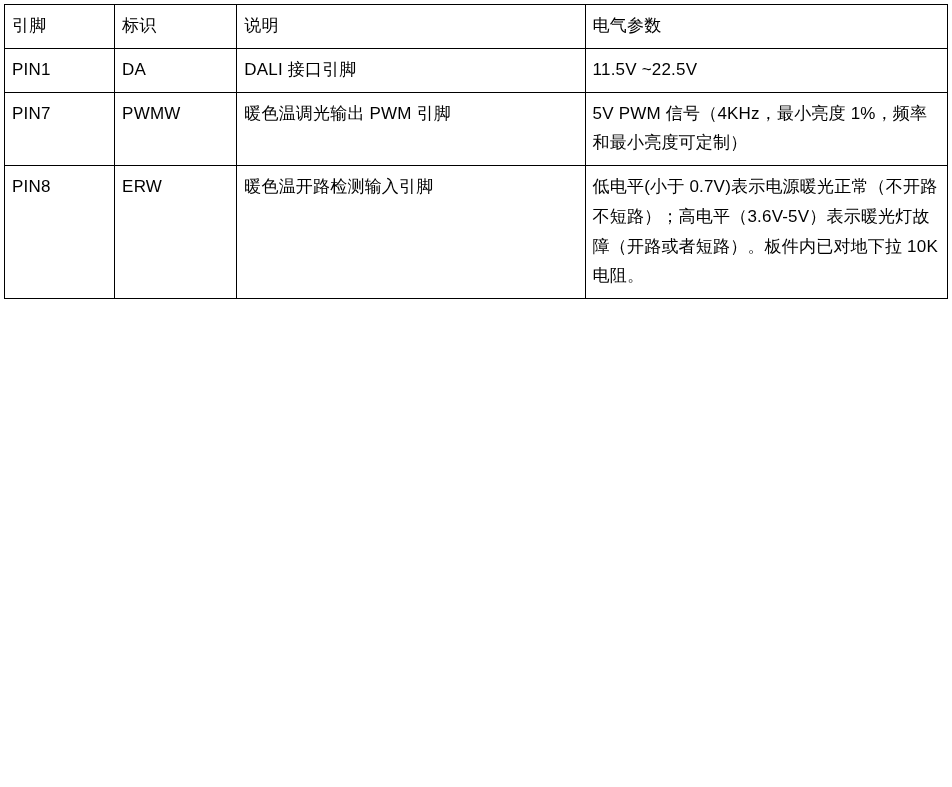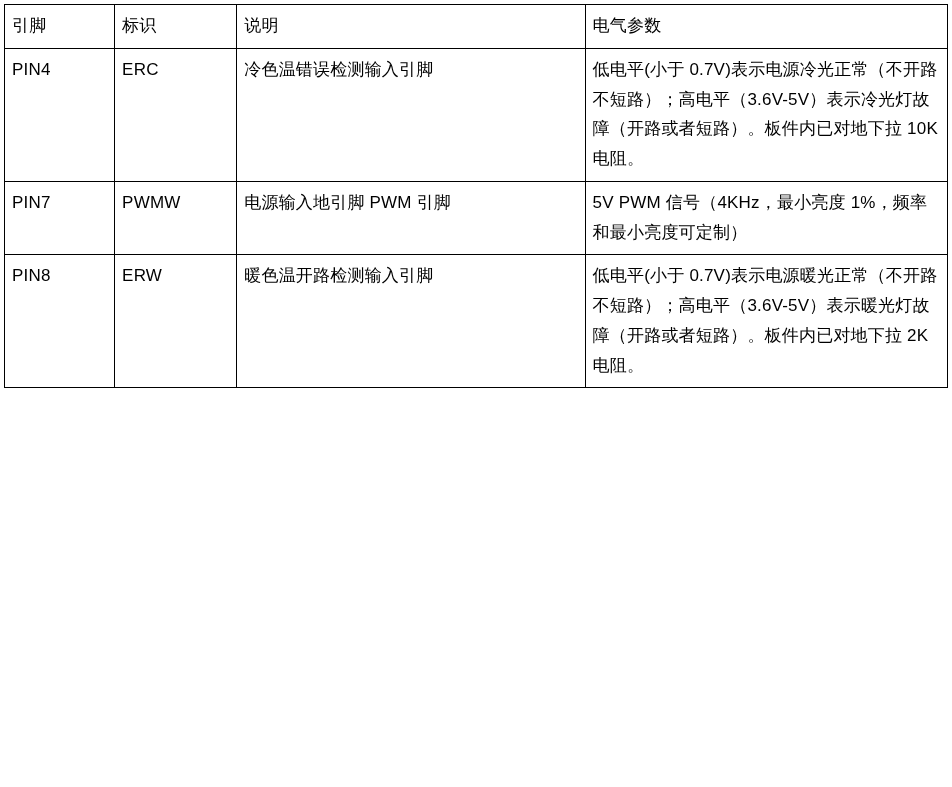--- a/index.html
+++ b/index.html
@@ -57,63 +57,63 @@
           <span class="cell-text">标识</span>
         </td>
       <td>
           <span class="cell-text">说明</span>
         </td>
       <td>
           <span class="cell-text">电气参数</span>
         </td>
     </tr>
 
+    <tr>
+      <td>
+          <span class="cell-text">PIN1</span>
+        </td>
+      <td>
+          <span class="cell-text">DA</span>
+        </td>
+      <td>
+          <span class="cell-text">DALI 接口引脚</span>
+        </td>
+      <td>
+          <span class="cell-text">11.5V ~22.5V</span>
+        </td>
+    </tr>
 
 
 
-    <tr>
-      <td>
-          <span class="cell-text">PIN4</span>
-        </td>
-      <td>
-          <span class="cell-text">ERC</span>
-        </td>
-      <td>
-          <span class="cell-text">冷色温错误检测输入引脚</span>
-        </td>
-      <td>
-          <span class="cell-text">低电平(小于 0.7V)表示电源冷光正常（不开路不短路）；高电平（3.6V-5V）表示冷光灯故障（开路或者短路）。板件内已对地下拉 10K 电阻。</span>
-        </td>
-    </tr>
 
 
 
     <tr>
       <td>
           <span class="cell-text">PIN7</span>
         </td>
       <td>
           <span class="cell-text">PWMW</span>
         </td>
       <td>
-          <span class="cell-text">电源输入地引脚 PWM 引脚</span>
+          <span class="cell-text">暖色温调光输出 PWM 引脚</span>
         </td>
       <td>
           <span class="cell-text">5V PWM 信号（4KHz，最小亮度 1%，频率和最小亮度可定制）</span>
         </td>
     </tr>
 
     <tr>
       <td>
           <span class="cell-text">PIN8</span>
         </td>
       <td>
           <span class="cell-text">ERW</span>
         </td>
       <td>
           <span class="cell-text">暖色温开路检测输入引脚</span>
         </td>
       <td>
-          <span class="cell-text">低电平(小于 0.7V)表示电源暖光正常（不开路不短路）；高电平（3.6V-5V）表示暖光灯故障（开路或者短路）。板件内已对地下拉 2K 电阻。</span>
+          <span class="cell-text">低电平(小于 0.7V)表示电源暖光正常（不开路不短路）；高电平（3.6V-5V）表示暖光灯故障（开路或者短路）。板件内已对地下拉 10K 电阻。</span>
         </td>
     </tr>
   </tbody>
 </table>
 
 </body></html>

